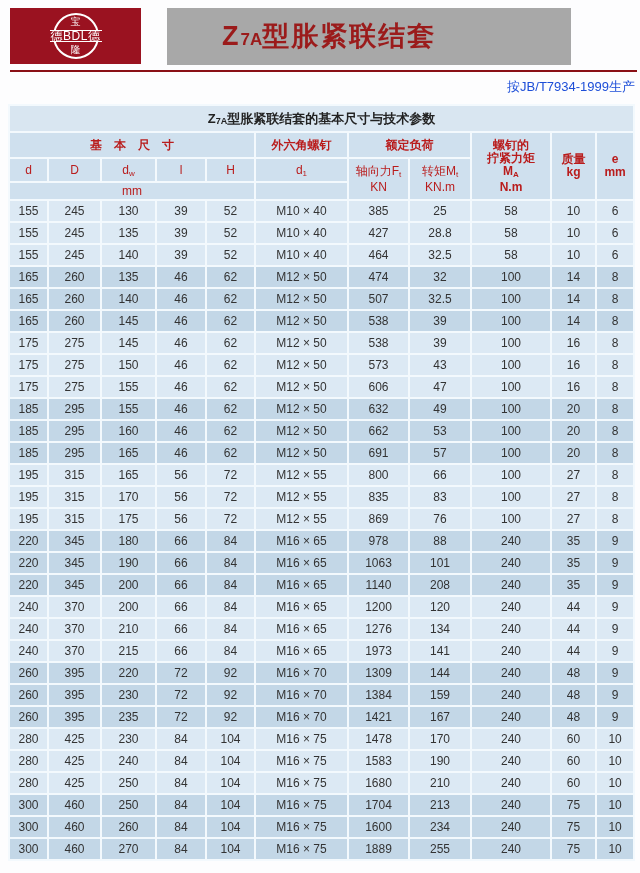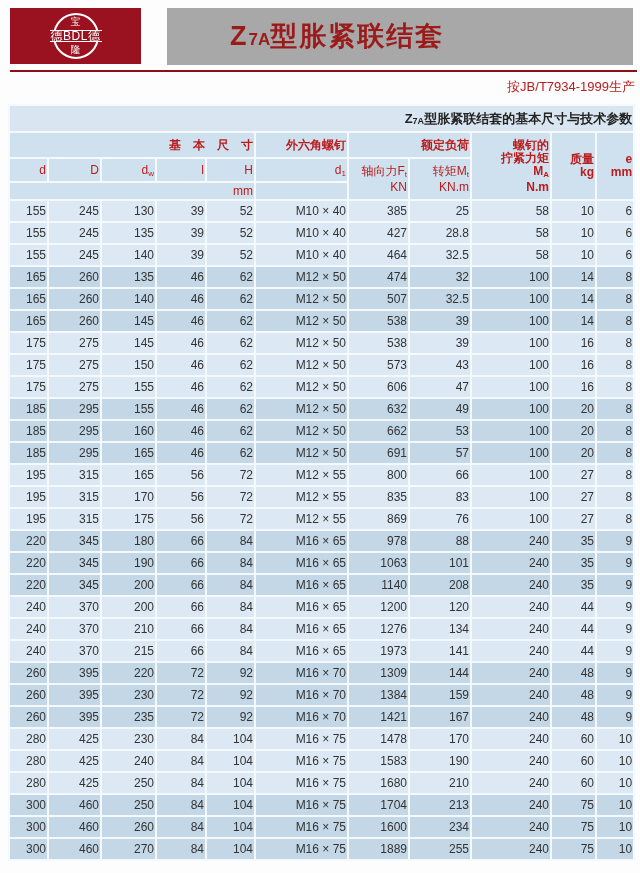--- a/index.html
+++ b/index.html
@@ -32,50 +32,49 @@
     position: absolute; left: -5px; right: -5px; top: 50%;
     transform: translateY(-50%);
     background: #9a1220;
     border-top: 1px solid #fff; border-bottom: 1px solid #fff;
     font-size: 12px; line-height: 10px; letter-spacing: 0.5px;
     white-space: nowrap;
   }
   .logo-bottom { position:absolute; bottom: 1px; left: 0; right: 0; font-size: 10px; line-height: 12px; }
   .banner {
     position: absolute; left: 167px; top: 8px;
-    width: 466px; height: 57px;
+    width: 404px; height: 57px;
     background: #a8a8a8;
-    padding-left: 8px;
   }
   .banner-title {
     padding-left: 55px;
     line-height: 57px;
     font-size: 27px; font-weight: bold;
     color: #9b1b1b;
     letter-spacing: 2px;
     white-space: nowrap;
   }
   .banner-title .tsub { font-size: 17px; letter-spacing: 0; }
   .red-line {
     position: absolute; left: 10px; top: 70px;
     width: 627px; height: 2px;
     background: #8a1016;
   }
   .standard-note {
     position: absolute; top: 78px; right: 5px;
-    font-size: 13px; color: #b91c1c; text-align: center;
+    font-size: 13px; color: #1d4ed8; text-align: center;
   }
   
   .spec-table {
     position: absolute; left: 8px; top: 104px;
     width: 625px;
     border-collapse: collapse;
     table-layout: fixed;
     font-size: 12px;
-    text-align: right;
+    text-align: center;
   }
   .spec-table td {
     border: 2px solid #f3f9fd;
     padding: 0 1px;
     vertical-align: middle;
   }
   tr.caption-row td {
     background: #d9e6f1;
     height: 27px;
     font-size: 13px; font-weight: bold; color: #222;

